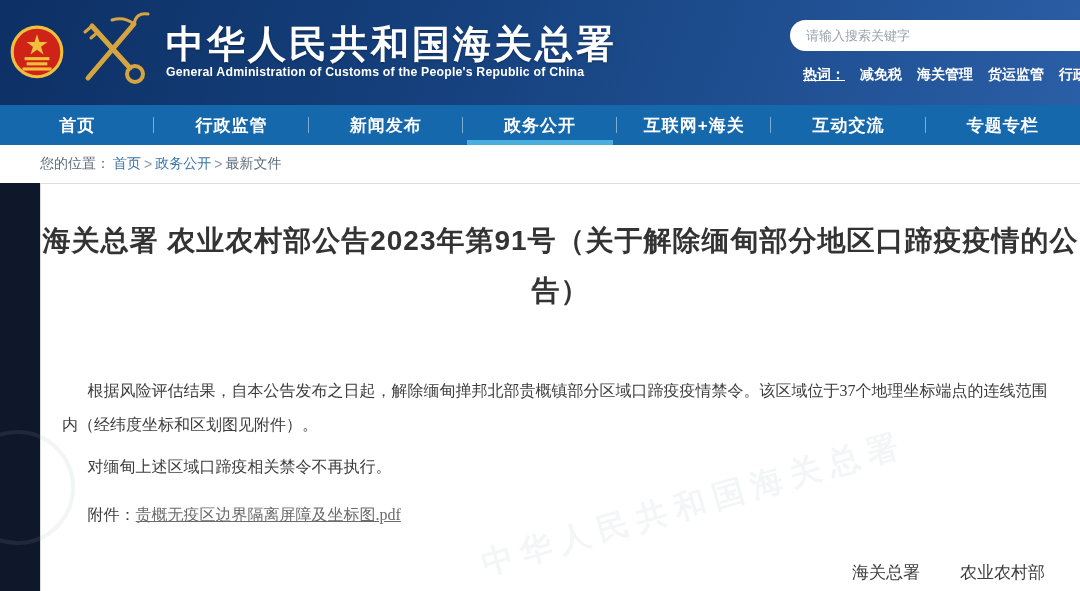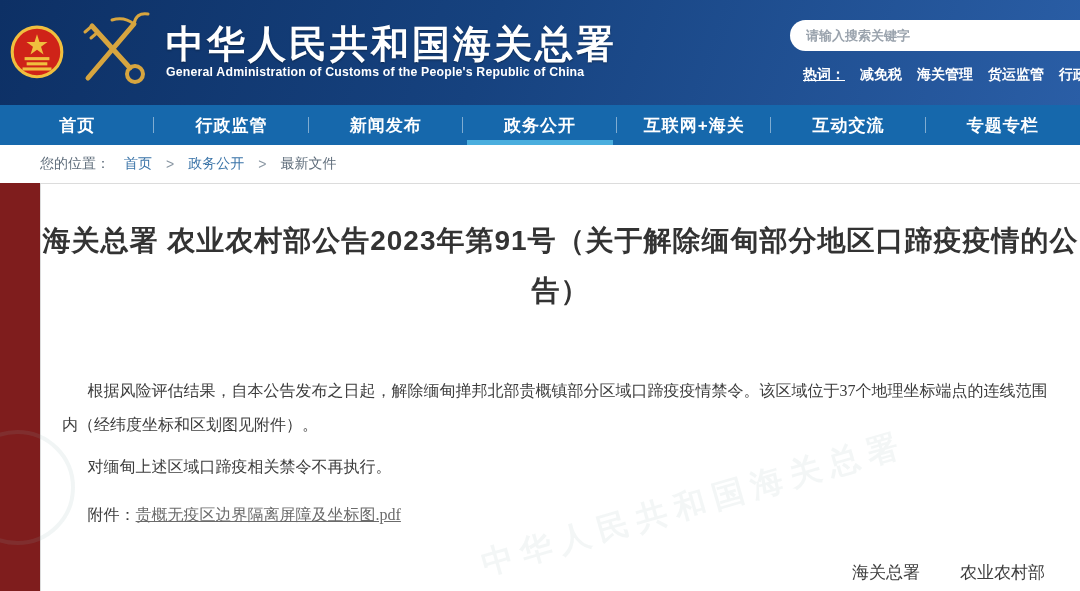--- a/index.html
+++ b/index.html
@@ -3,21 +3,21 @@
 <meta charset="utf-8">
 <style>
   * { margin:0; padding:0; box-sizing:border-box; }
   html,body { width:1080px; height:591px; }
   body {
     font-family:"Liberation Sans","DejaVu Sans",sans-serif;
     background:#ffffff;
     overflow:hidden;
     position:relative;
   }
-  .page { position:relative; width:1080px; height:591px; overflow:hidden; background:#7f1d1d; }
+  .page { position:relative; width:1080px; height:591px; overflow:hidden; background:#0f172a; }
 
   
   .header {
     position:absolute; left:0; top:0; width:1080px; height:105px;
     background:linear-gradient(110deg,#0d3065 0%,#16427f 45%,#2a5ea6 100%);
   }
   .logo-block { position:absolute; left:10px; top:12px; display:flex; align-items:center; cursor:pointer; }
   .emblem { width:54px; height:62px; margin-top:6px; }
   .customs-logo { width:84px; height:78px; margin-left:8px; }
   .titles { margin-left:10px; color:#fff; }
@@ -27,21 +27,21 @@
   }
   .site-subtitle { font-size:12.3px; font-weight:600; letter-spacing:.2px; margin-top:0; }
 
   .search-box {
     position:absolute; left:790px; top:20px; width:305px; height:31px;
     background:#fff; border-radius:16px; display:flex; align-items:center;
     padding:0 16px;
   }
   .search-input {
     border:none; outline:none; background:transparent; width:100%;
-    font-size:13px; color:#333; font-family:inherit;font-weight:bold;
+    font-size:13px; color:#333; font-family:inherit;
   }
   .search-input::placeholder { color:#9aa3ad; }
 
   .hotwords { position:absolute; left:803px; top:66px; display:flex; gap:15px; color:#fff; font-size:14px; font-weight:700; white-space:nowrap; }
   .hotwords .hw-label { font-weight:700;text-decoration:underline; }
   .hotwords a { color:#fff; text-decoration:none; cursor:pointer; }
 
   
   .nav {
     position:absolute; left:0; top:105px; width:1080px; height:40px;
@@ -58,21 +58,21 @@
   .nav-item .active-bar {
     position:absolute; left:4px; right:4px; bottom:0; height:5px;
     background:#4aaede; display:none;
   }
   .nav-item.active .active-bar { display:block; }
 
   
   .breadcrumb {
     position:absolute; left:0; top:145px; width:1080px; height:38px;
     display:flex; align-items:center; padding-left:40px;
-    font-size:14px; color:#5f6d7b; background:#fff; gap:14px;
+    font-size:14px; color:#5f6d7b; background:#fff; gap:3px;
   }
   .breadcrumb a { color:#3b74a8; text-decoration:none; cursor:pointer; }
   .breadcrumb .sep { color:#8a97a3; }
 
   
   .content-box {
     position:absolute; left:40px; top:183px; width:1041px; height:500px;
     border:1px solid #dcdcdc; background:#fff;
   }
   .article-title {

